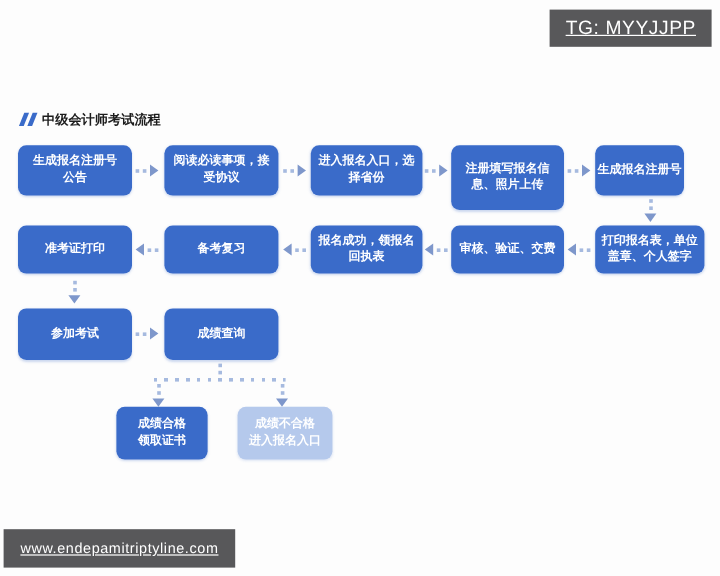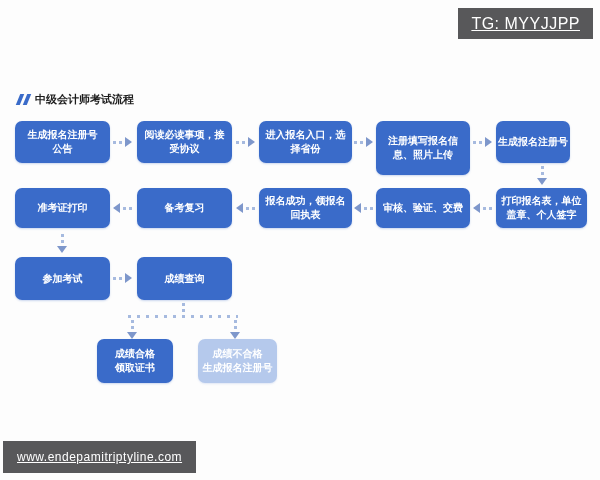--- a/index.html
+++ b/index.html
@@ -143,15 +143,15 @@
     </div>
   <div class="arr arr-v" style="left:230px;top:320px">
     <i class="d"></i>
       <i class="d"></i>
       <i class="t-d"></i>
     </div>
 
   <div class="node" style="left:97px;top:339px;width:76px;height:44px">成绩合格
 领取证书</div>
   <div class="node node-light" style="left:198px;top:339px;width:79px;height:44px">成绩不合格
-生成报名注册号</div>
+进入报名入口</div>
 
 </div>
 
 </body></html>

